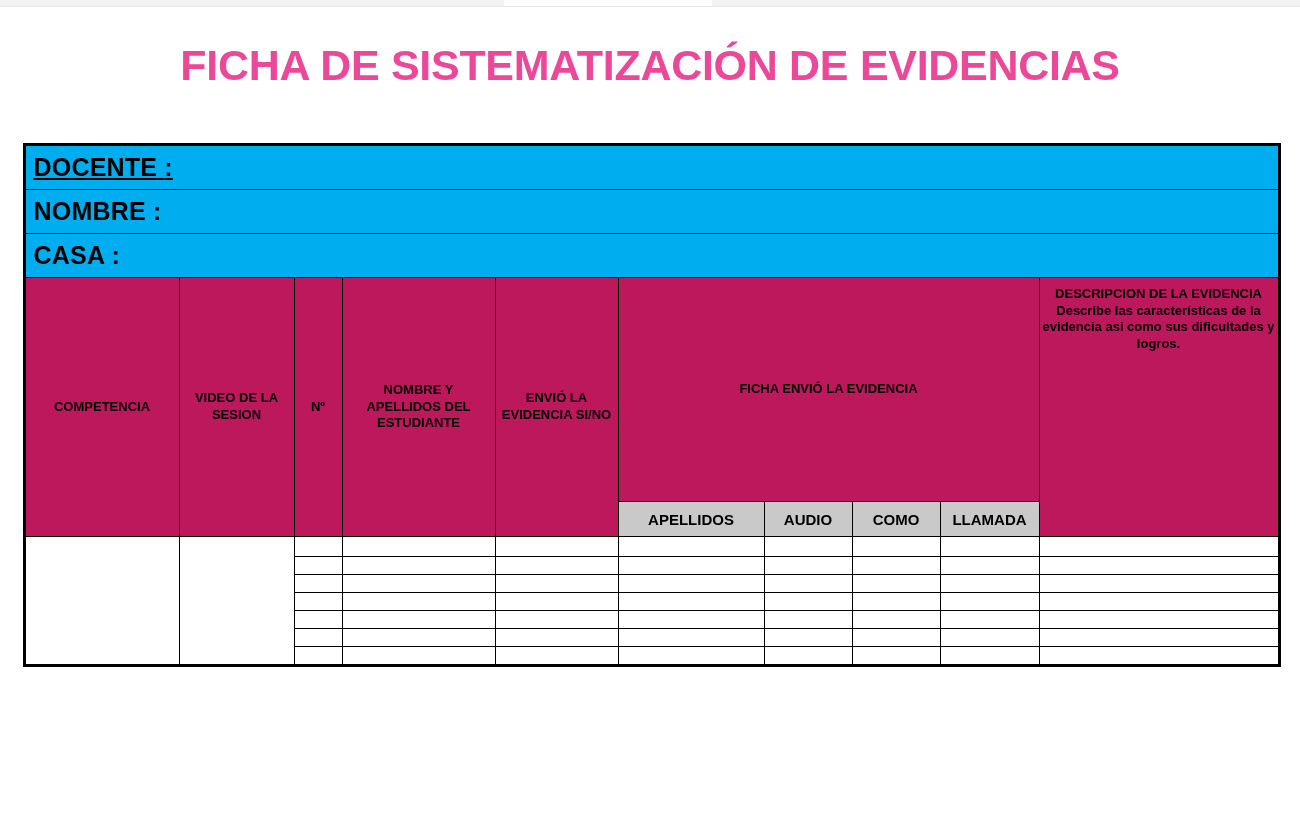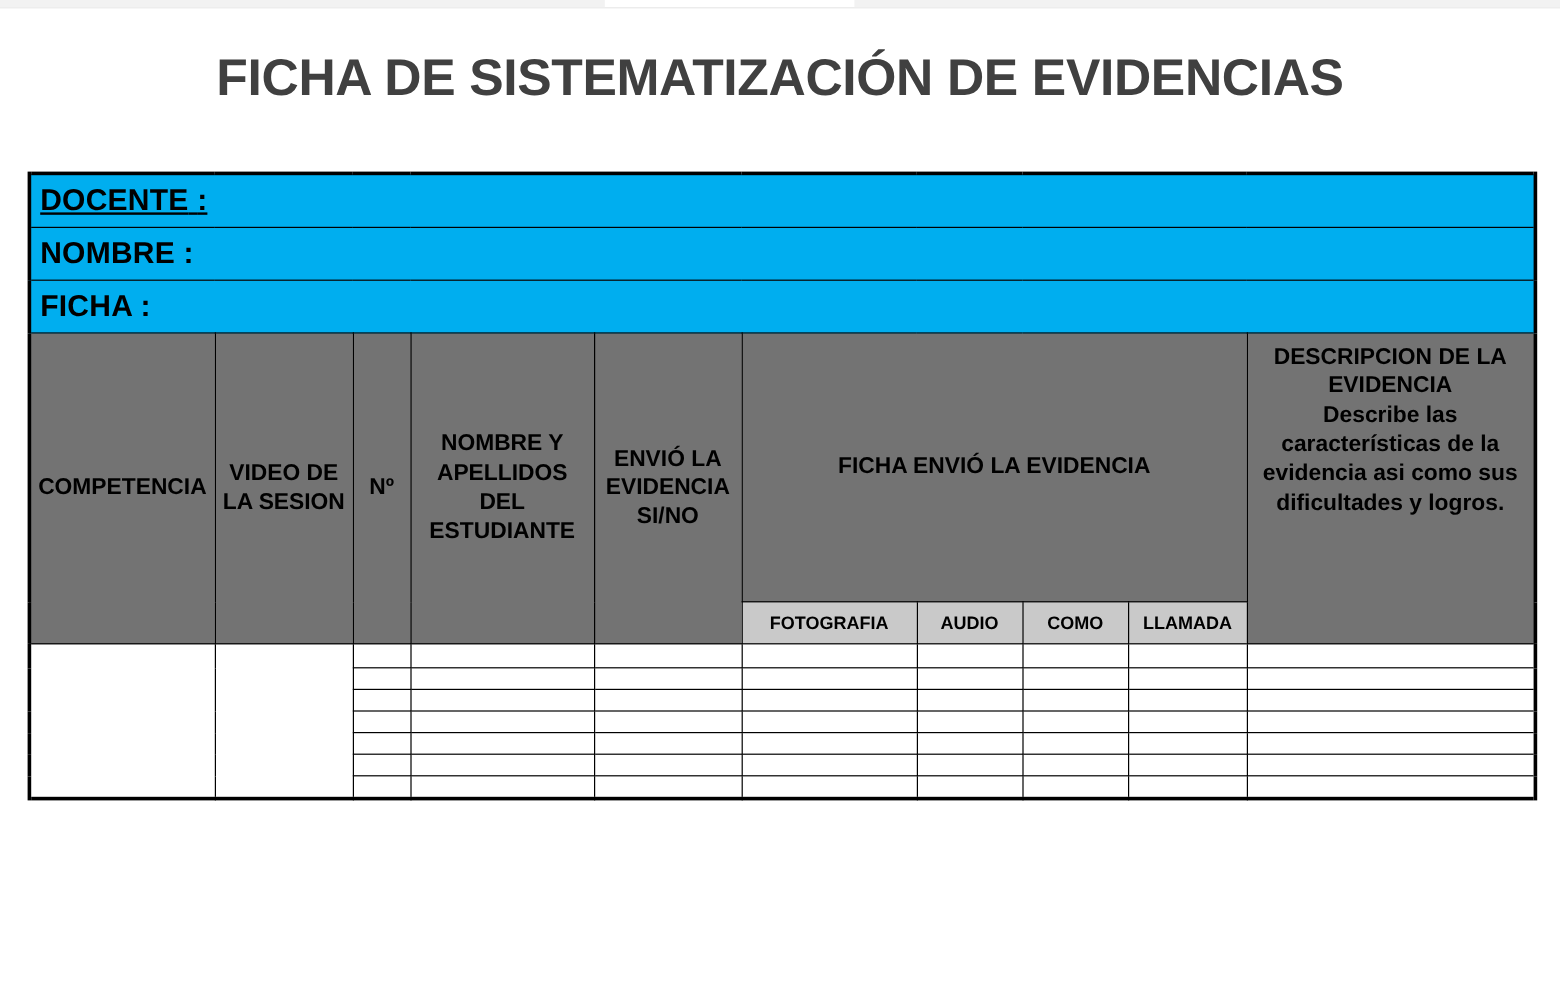--- a/index.html
+++ b/index.html
@@ -40,21 +40,21 @@
   }
 
   .doc-title {
     text-align: center;
     font-weight: bold;
     font-size: 43px;
     line-height: 1.28;
     letter-spacing: -0.3px;
     margin: 0;
     padding-top: 32px;
-    color: #404040;
+    color: #ec4899;
   }
   .doc-title .line2 { display: block; }
 
   .table-wrap {
     margin: 0 auto;
     padding-top: 50px;
     width: 1255px;
   }
 
   table.ficha {
@@ -81,24 +81,24 @@
     border-right: 3px solid #000000;
   }
   tr.head-row td .lbl { display: inline-block; }
 
   .label-docente { width: 140px; text-decoration: underline; }
   .label-grado { width: 140px; }
   .label-area { width: 140px; }
 
   
   tr.colhead td {
-    background: #737373;
+    background: #be185d;
     text-align: center;
     font-weight: bold;
-    font-size: 19px;
+    font-size: 13px;
     line-height: 1.28;
     padding: 4px 3px;
   }
   td.cell-competencia { border-left: 3px solid #000000; }
   td.cell-descripcion { border-right: 3px solid #000000; }
   td.cell-descripcion .dtitle { display: block; }
   td.cell-descripcion .dbody { display: block; }
 
   tr.subhead td {
     background: #c9c9c9;
@@ -155,39 +155,39 @@
       </tr>
 
       <tr class="head-row">
         <td colspan="10">
           <span class="lbl label-grado"><span>NOMBRE</span> <span>:</span></span><span></span>
         </td>
       </tr>
 
       <tr class="head-row">
         <td colspan="10">
-          <span class="lbl label-area"><span>FICHA</span> <span>:</span></span><span></span>
+          <span class="lbl label-area"><span>CASA</span> <span>:</span></span><span></span>
         </td>
       </tr>
 
       <tr class="colhead">
         <td class="cell-competencia" rowspan="2" style="height:245px">COMPETENCIA</td>
         <td rowspan="2">VIDEO DE LA SESION</td>
         <td rowspan="2">Nº</td>
         <td rowspan="2">NOMBRE Y APELLIDOS DEL ESTUDIANTE</td>
         <td rowspan="2">ENVIÓ LA EVIDENCIA SI/NO</td>
         <td colspan="4" style="height:215px">FICHA ENVIÓ LA EVIDENCIA</td>
         <td class="cell-descripcion" rowspan="2" style="vertical-align:top; padding-top:8px">
           <span class="dtitle">DESCRIPCION  DE LA EVIDENCIA</span>
           <span class="dbody">Describe las características de la evidencia asi como sus dificultades y logros.</span>
         </td>
       </tr>
 
       <tr class="subhead">
-        <td>FOTOGRAFIA</td>
+        <td>APELLIDOS</td>
         <td>AUDIO</td>
         <td>COMO</td>
         <td>LLAMADA</td>
       </tr>
 
       <tr class="data-row data-first">
         <td class="big-left" rowspan="7"></td>
         <td rowspan="7"></td>
         <td></td>
         <td></td>

